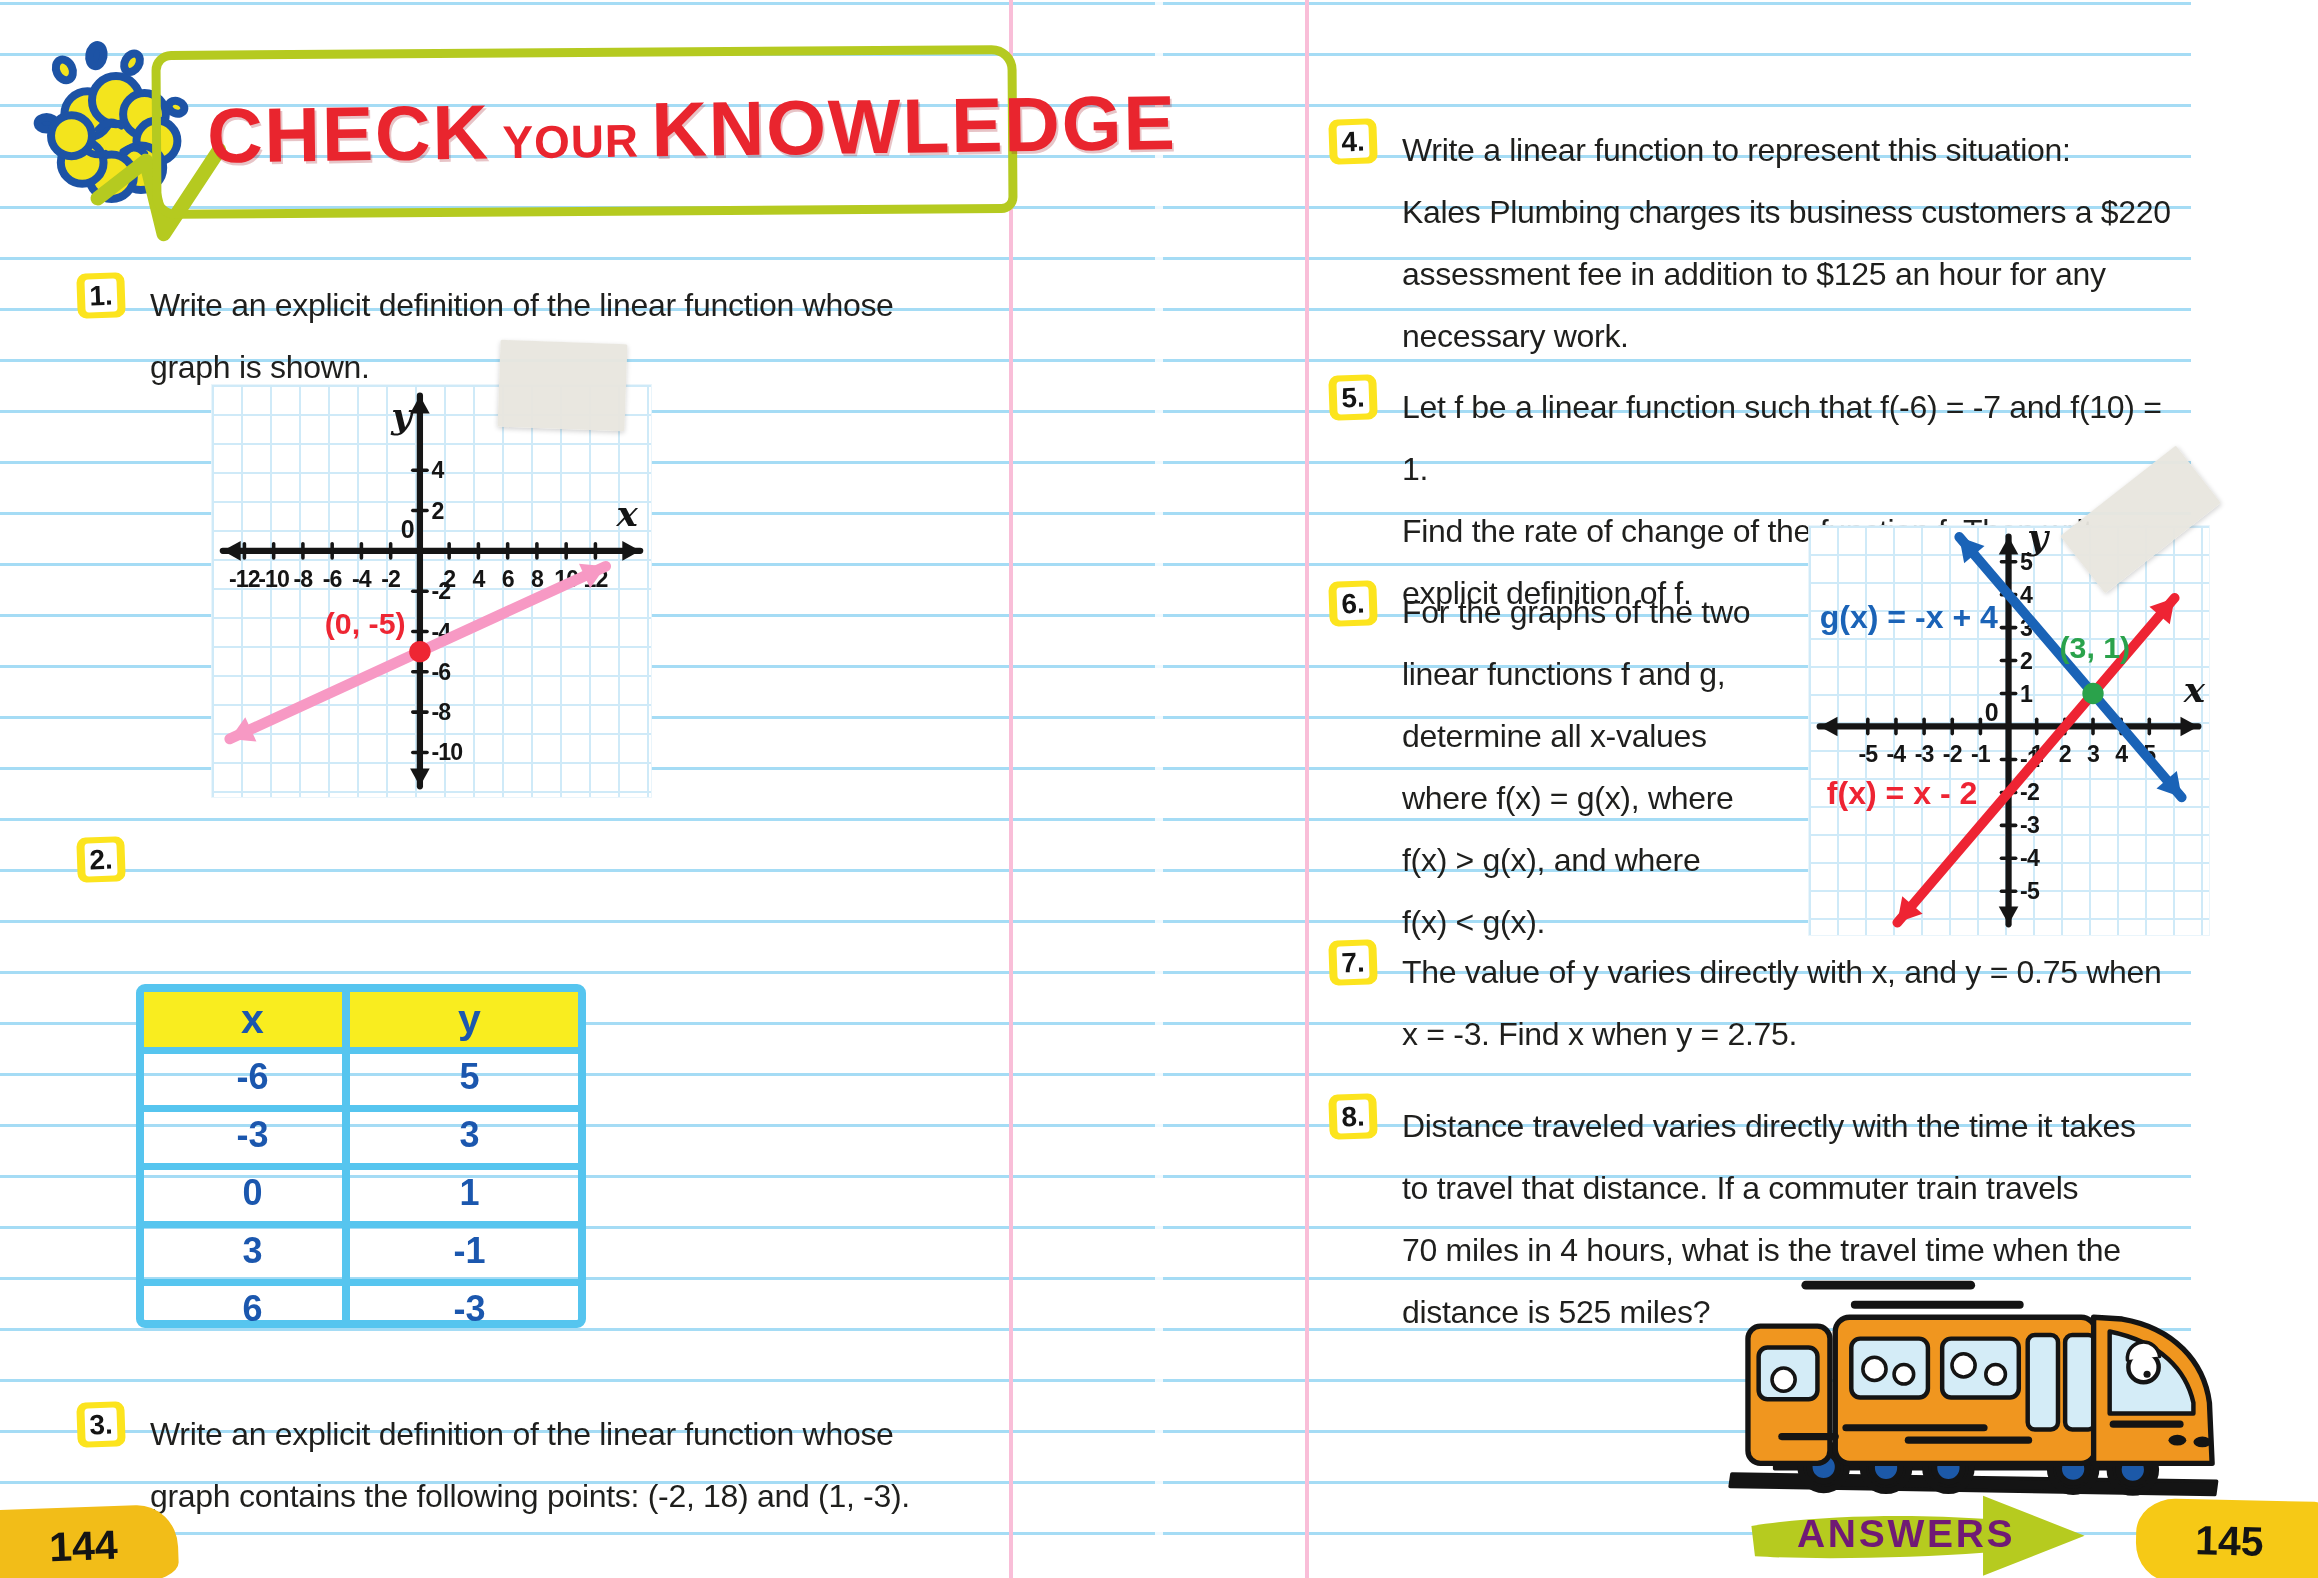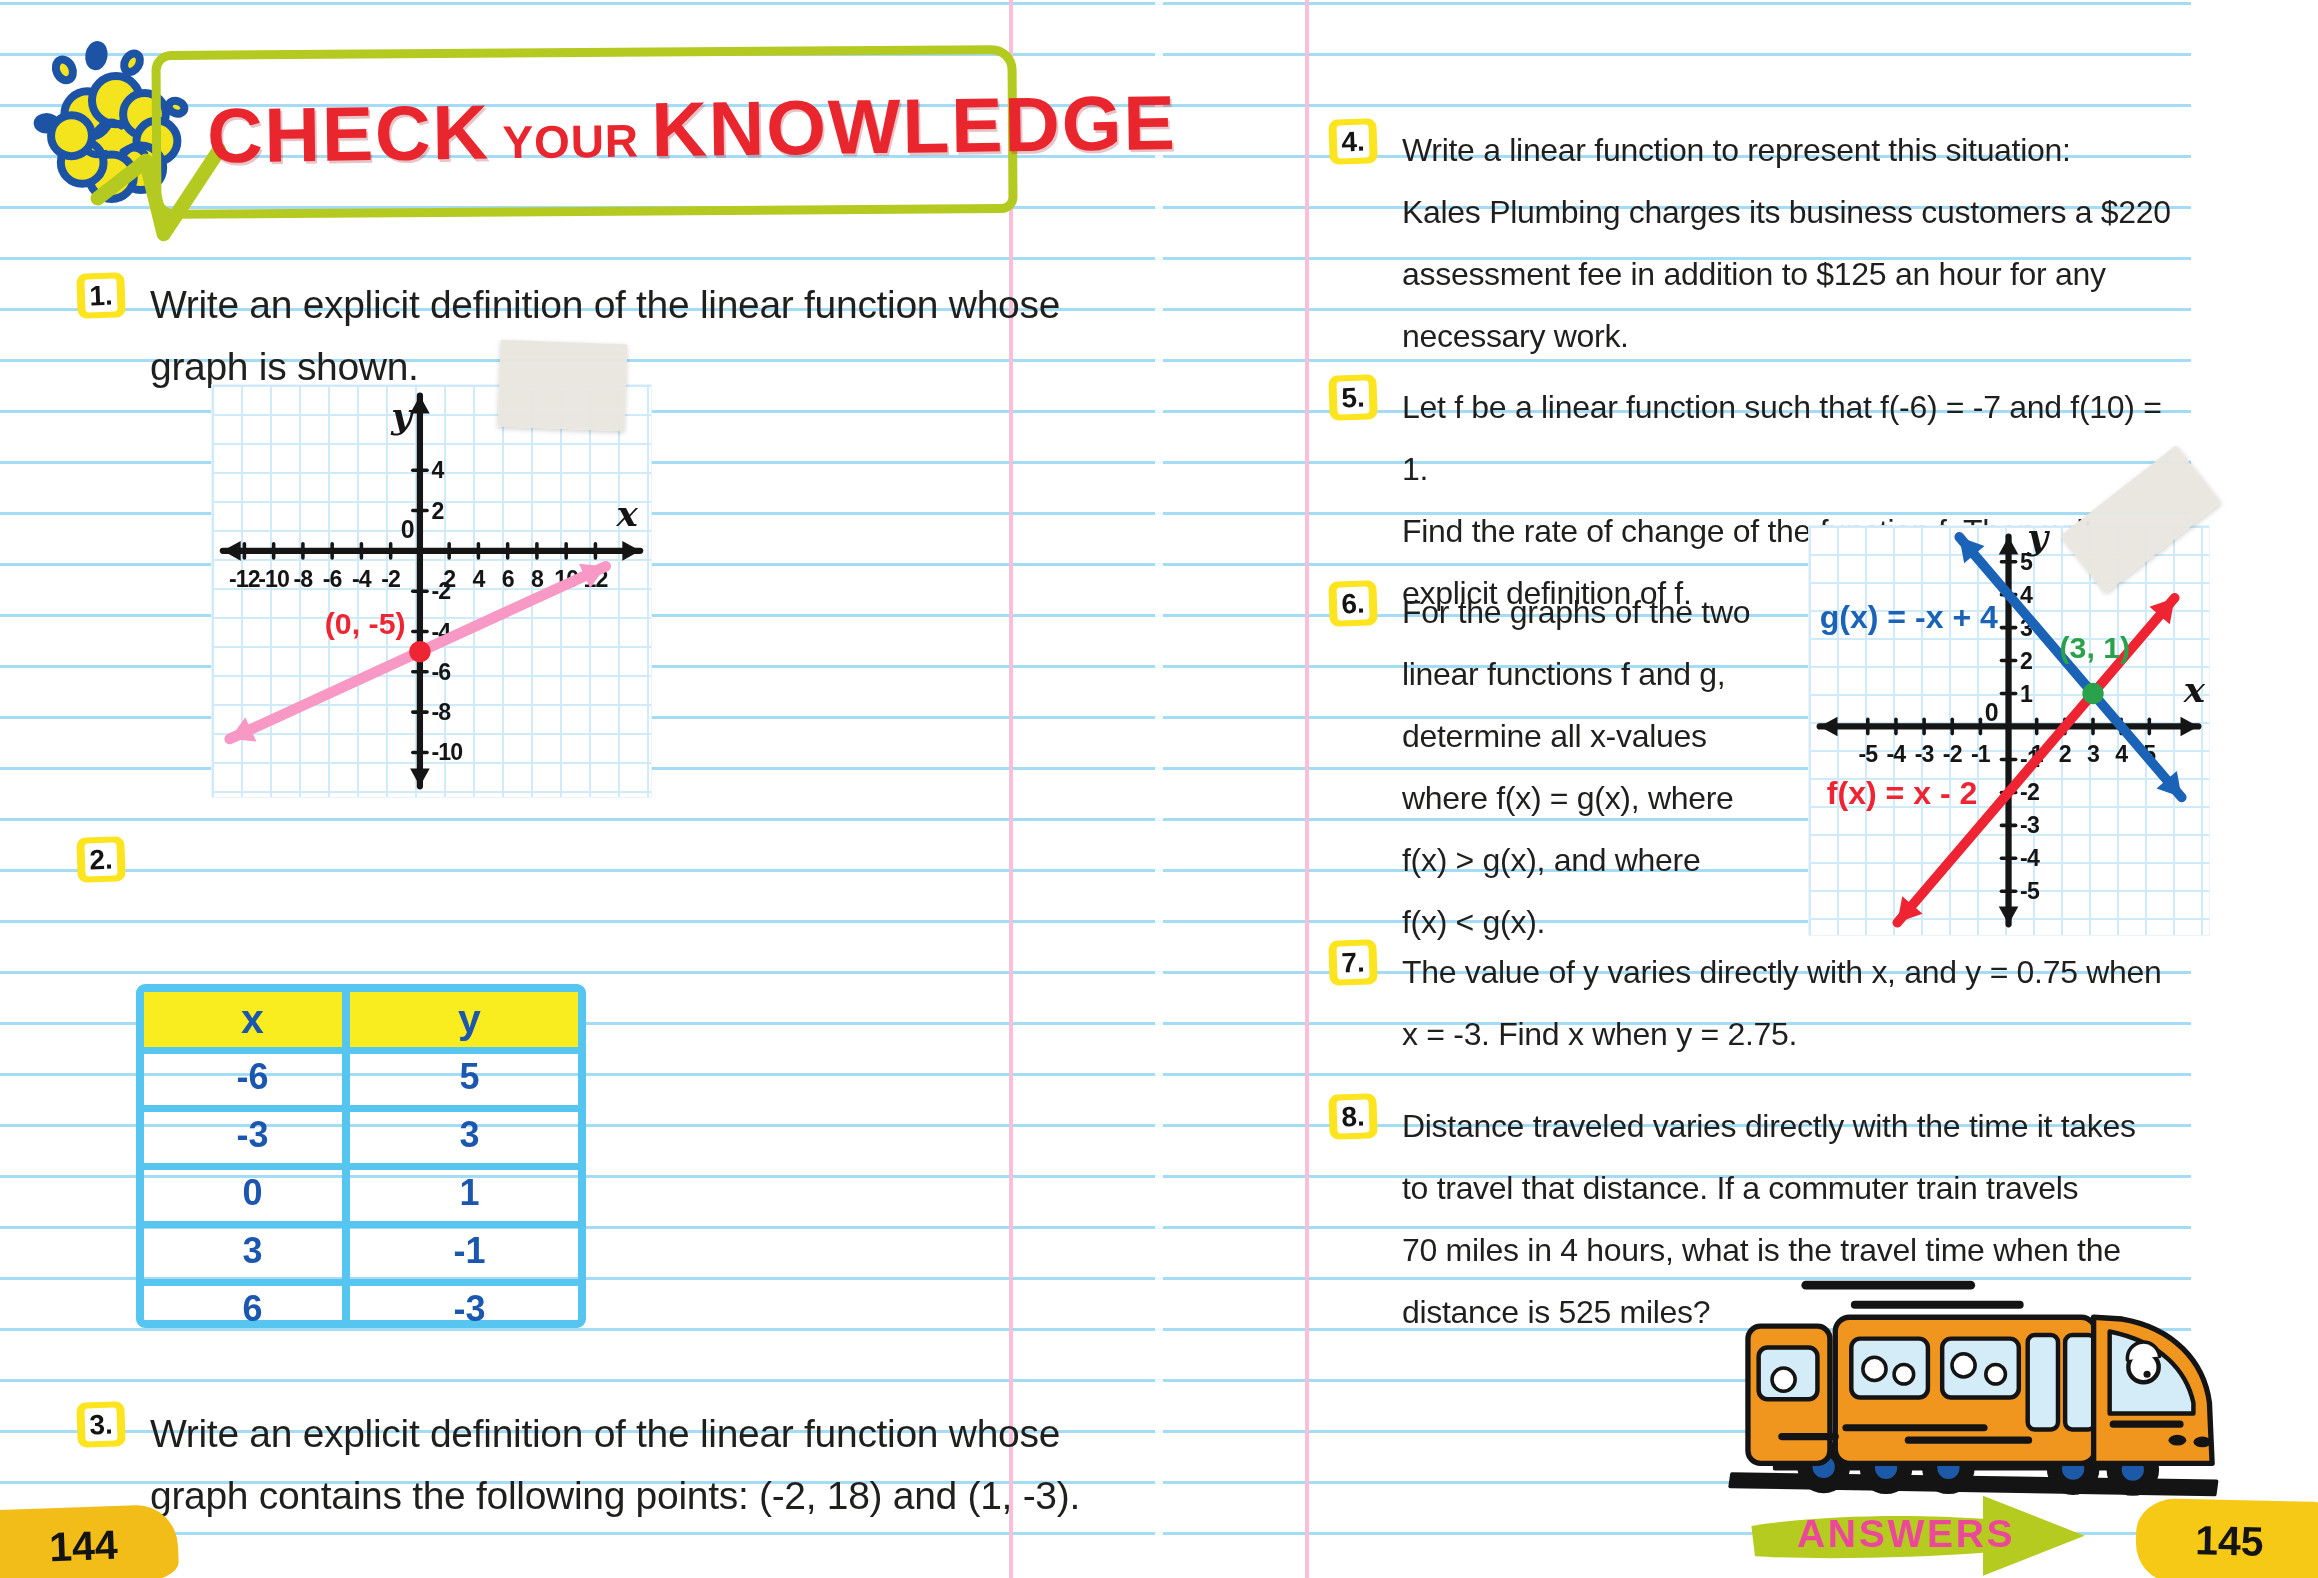--- a/index.html
+++ b/index.html
@@ -37,21 +37,21 @@
   .hdr-small{font-size:46px;letter-spacing:0.9px;}
   .brain,.tail{position:absolute;}
 
   
   .qbadge{position:absolute;width:48px;height:45px;background:var(--highlight-yellow);
     border-radius:9px;display:flex;align-items:center;justify-content:center;
     transform:rotate(-2deg);}
   .qbadge::before{content:"";position:absolute;inset:6.2px 8px;background:#fff;border-radius:3.6px;}
   .qbadge span{position:relative;font-weight:bold;font-size:28px;color:#141414;}
   .qtext{position:absolute;white-space:pre-line;line-height:62px;color:var(--ink);}
-  .qtext.left{font-size:39px;letter-spacing:-0.3px;}
+  .qtext.left{font-size:32px;letter-spacing:-0.3px;}
   .qtext.right{font-size:32px;letter-spacing:-0.3px;}
 
   
   .gpaper{position:absolute;background:#fff;
     background-image:linear-gradient(#cfeaf8 1.8px, transparent 1.8px),
                      linear-gradient(90deg,#cfeaf8 1.8px, transparent 1.8px);
     box-shadow:0 0 0 0.9px #e8f4fb;}
   #gpaper1{left:212px;top:385px;width:439px;height:412px;background-size:29px 29px;}
   #gpaper2{left:1809px;top:526px;width:400px;height:409px;background-size:28px 28px;}
   .gpaper svg{position:absolute;left:0;top:0;}
@@ -74,21 +74,21 @@
 
   
   .blob{position:absolute;display:flex;align-items:center;justify-content:center;
     font-weight:bold;font-size:41px;color:#141414;}
   #p144{left:-10.7px;top:1507px;width:189px;height:78px;background:var(--page-num-yellow);
     border-radius:10.7px 41px 45px 23px / 30px 43px 19.6px 37px;transform:rotate(-2deg);}
   #p145{left:2136px;top:1500px;width:187px;height:83px;background:#f6c916;
     border-radius:39px 9px 12.5px 36px / 34px 10.7px 14.3px 39px;transform:rotate(1.2deg);}
   #answers{position:absolute;left:1735px;top:1485px;width:366px;height:98px;}
   #answers span{position:absolute;left:62px;top:27px;font-weight:bold;font-size:39px;
-    letter-spacing:2.7px;color:#ec4899;}
+    letter-spacing:2.7px;color:#701a75;}
   .trainbox{position:absolute;left:1721px;top:1262px;width:535px;height:245px;}
 </style>
 </head>
 <body>
 
 <div class="sheet">
   <div class="rules"></div>
   <div class="vline" style="left:1009px"></div>
   <div class="vline" style="left:1305px"></div>
   <div class="gutter"></div>

